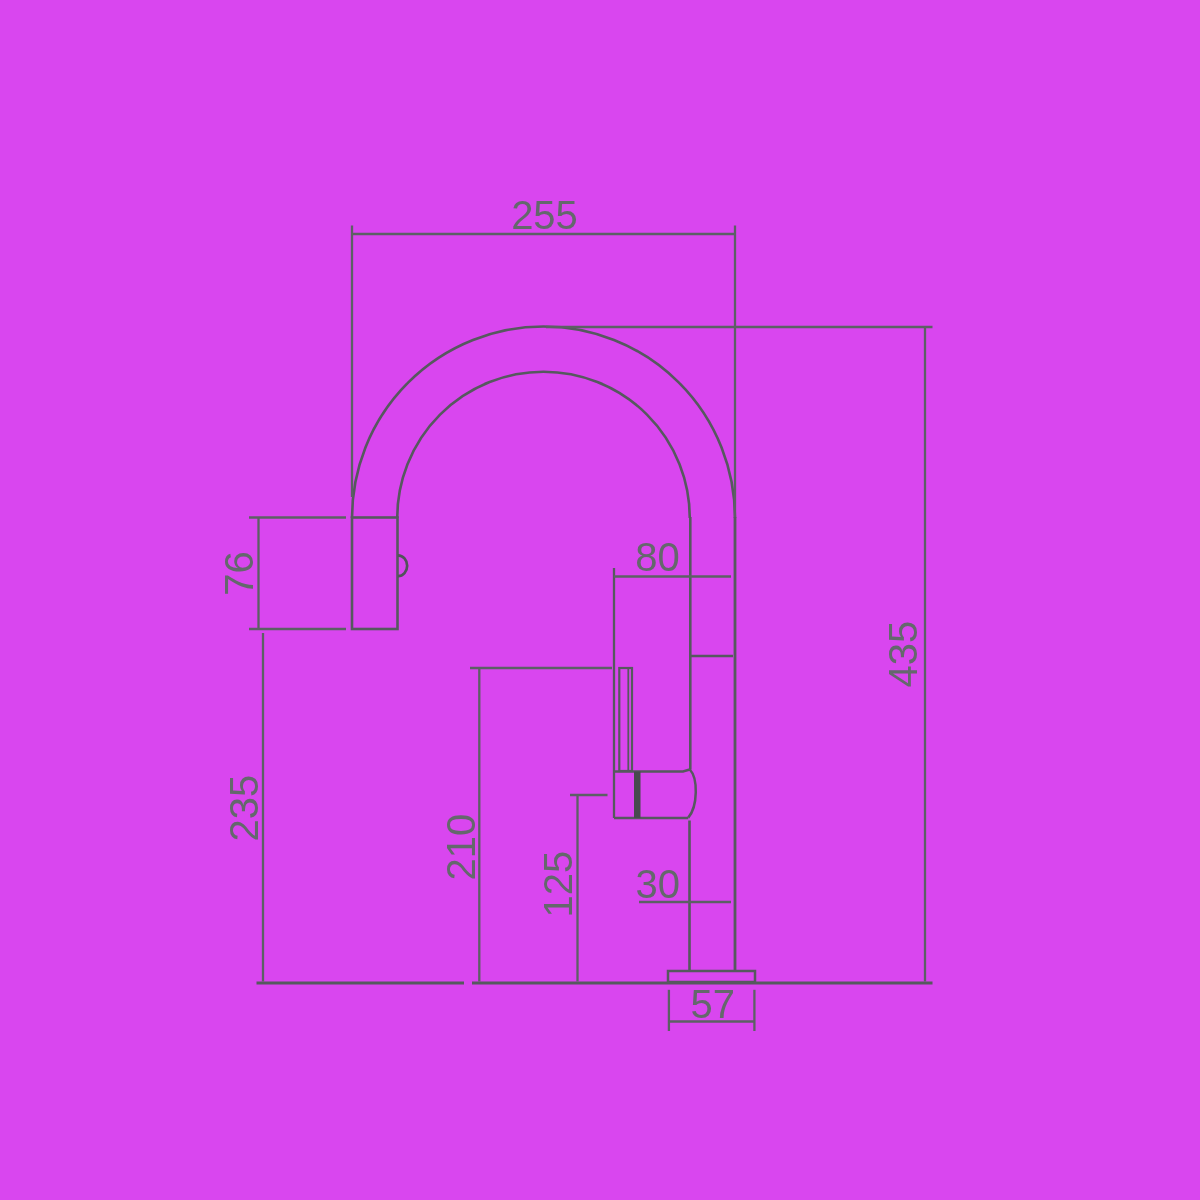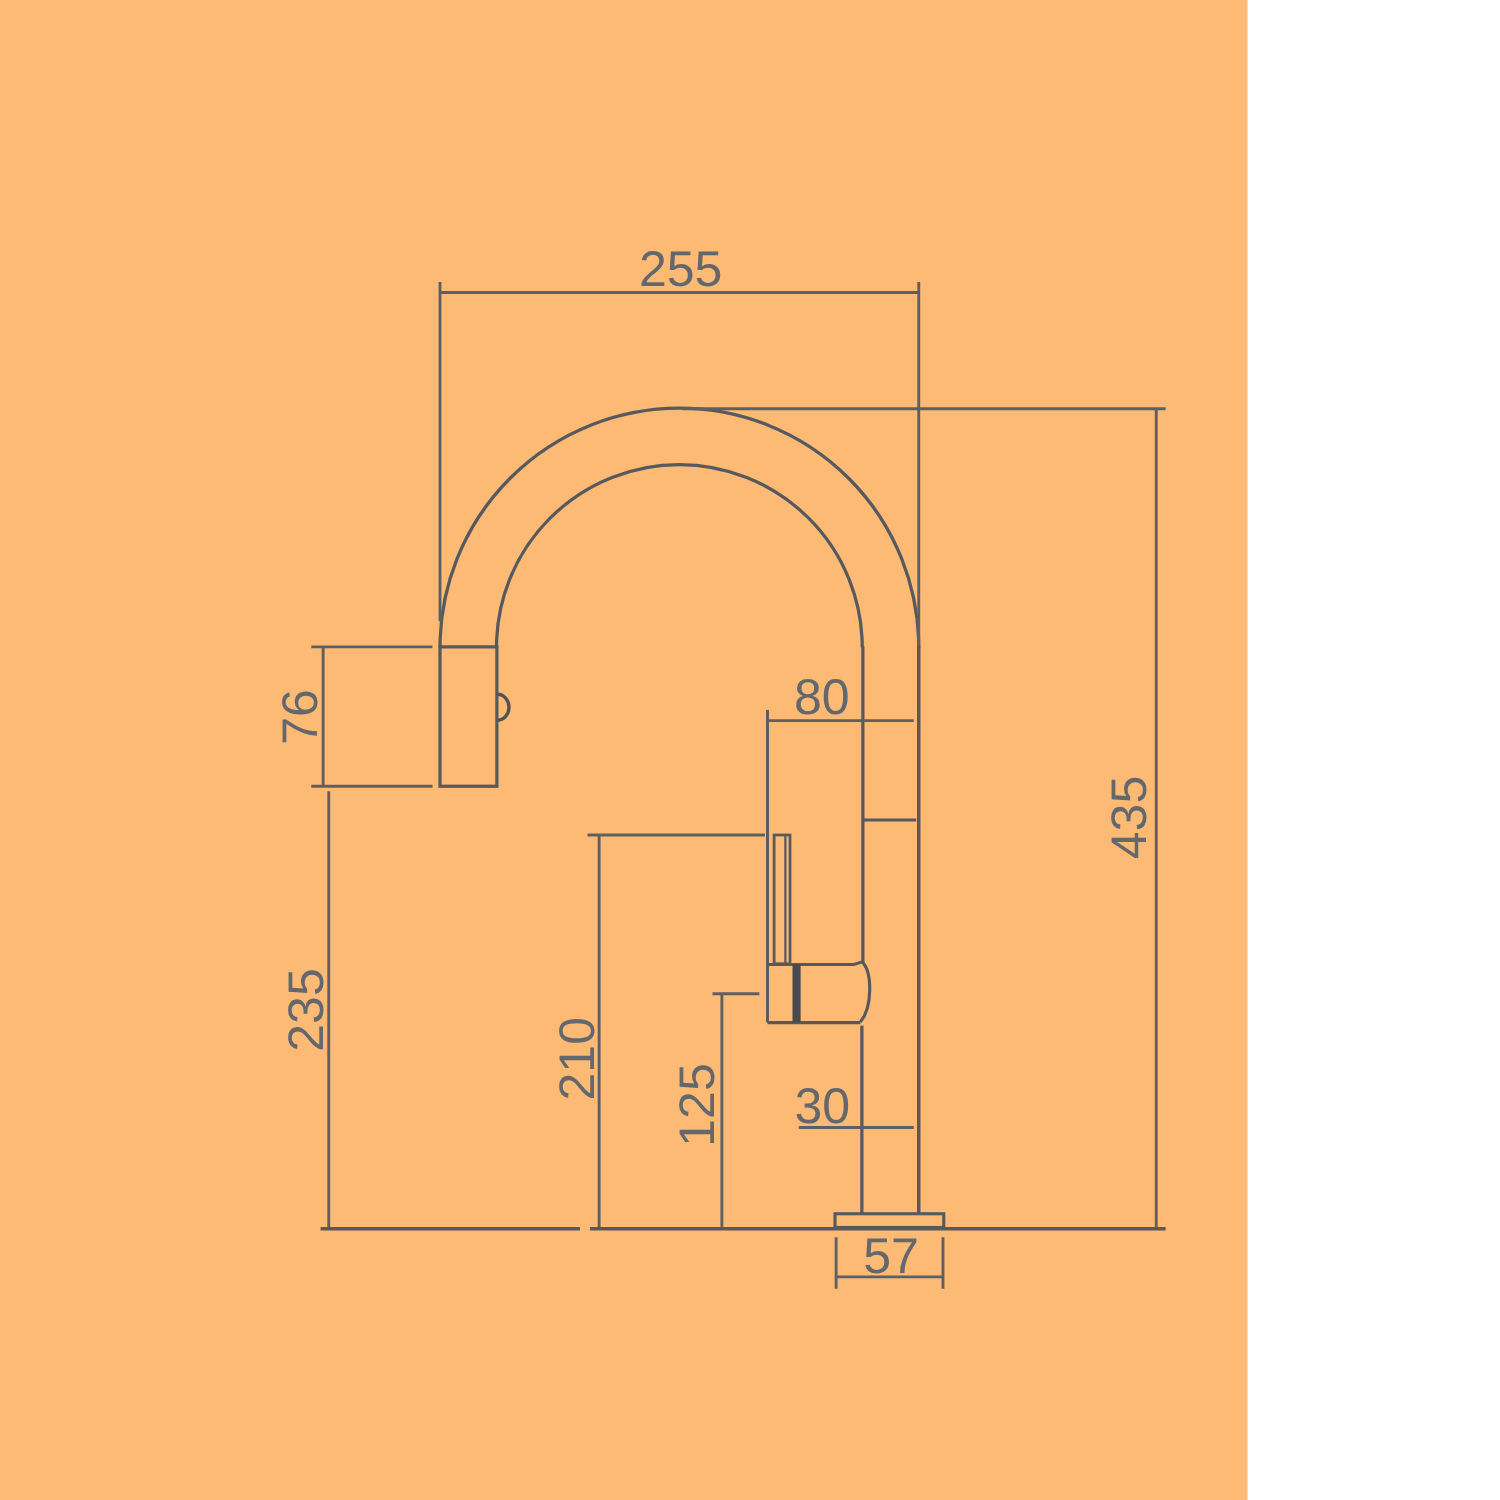--- a/index.html
+++ b/index.html
@@ -1,16 +1,16 @@
 <!DOCTYPE html>
 <html><head>
 <meta charset="utf-8">
 <style>
   html,body{margin:0;padding:0;background:#ffffff;}
-  .page{position:relative;width:998px;height:1200px;background:#fdba74;overflow:hidden;}
+  .page{position:relative;width:1200px;height:1200px;background:#d946ef;overflow:hidden;}
   svg{position:absolute;left:0;top:0;will-change:transform;}
   text{font-family:"Liberation Sans", sans-serif;font-size:40px;fill:#64686c;-webkit-font-smoothing:antialiased;}
 </style>
 </head>
 <body>
 <div class="page">
 <svg width="1200" height="1200" viewBox="0 0 1200 1200" fill="none">
 
   <path d="M 352 518 A 191.5 191.5 0 0 1 735 518" stroke="#56595e" stroke-width="2.6"></path>
 

